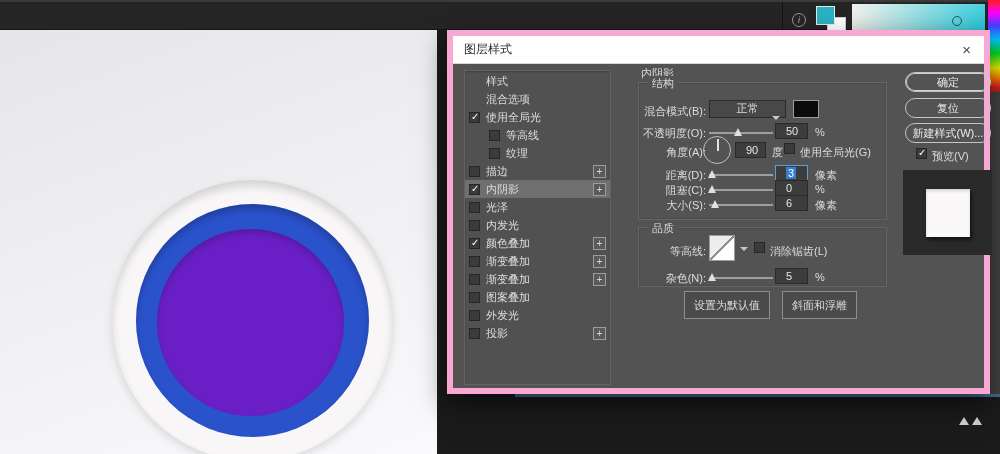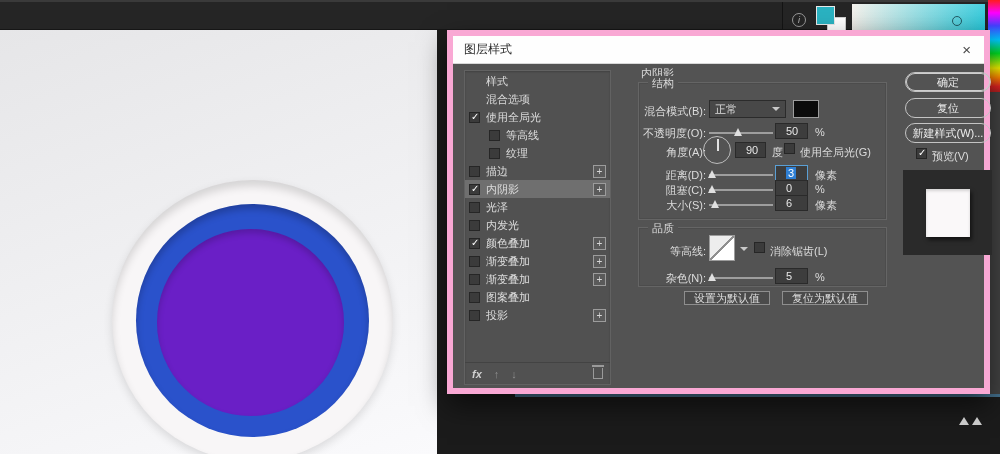--- a/index.html
+++ b/index.html
@@ -66,41 +66,41 @@
 
   
   .heading{position:absolute;left:188px;top:2px;}
   .fset{position:absolute;border:1px solid #656565;box-shadow:inset 0 0 0 1px rgba(0,0,0,.08);}
   .fset-legend{position:absolute;top:-7px;left:9px;background:#535353;padding:0 4px;}
   .fs-structure{left:185px;top:18px;width:249px;height:138px;padding-left:32px;}
   .fs-quality{left:185px;top:163px;width:249px;height:60px;}
   .rlabel{position:absolute;left:169px;width:84px;text-align:right;white-space:nowrap;}
   .unit{position:absolute;white-space:nowrap;}
   .dropdown{position:absolute;left:256px;top:36px;width:77px;height:18px;background:#484848;
-    border:1px solid #2b2b2b;display:flex;align-items:center;padding:0 5px;}
+    border:1px solid #2b2b2b;display:flex;align-items:center;padding:0 5px;flex-direction:column;}
   .dd-chevron{margin-left:auto;width:0;height:0;border-left:4px solid transparent;
     border-right:4px solid transparent;border-top:4px solid #c9c9c9;}
   .swatch-black{position:absolute;left:340px;top:36px;width:26px;height:18px;background:#0b0b0b;border:1px solid #9c9c9c;}
   .slider{position:absolute;left:256px;width:64px;height:16px;}
   .slider .track{position:absolute;left:0;right:0;top:8px;height:1.5px;background:#9e9e9e;}
   .slider .thumb{position:absolute;top:4px;width:0;height:0;border-left:4px solid transparent;
     border-right:4px solid transparent;border-bottom:8px solid #e0e0e0;}
   .vbox{position:absolute;left:322px;width:33px;height:16px;background:#3d3d3d;border:1px solid #2a2a2a;
     display:flex;align-items:center;padding:0 10px;color:#e6e6e6;}
   .vbox.focused{border-color:#5a9fd4;}
   .sel-text{color:#fff;padding:0 2px;}
   .dial{position:absolute;left:250px;top:72px;width:28px;height:28px;border:1px solid #bdbdbd;border-radius:50%;}
   .dial .needle{position:absolute;left:13px;top:2px;width:2px;height:12px;background:#e2e2e2;}
   .contour-thumb{position:absolute;left:256px;top:171px;width:26px;height:26px;border:1px solid #9c9c9c;
     background:linear-gradient(135deg,#ededed 0 47%,#8f8f8f 47% 53%,#ffffff 53%);}
   .contour-chevron{position:absolute;left:287px;top:183px;width:0;height:0;border-left:4px solid transparent;
     border-right:4px solid transparent;border-top:4px solid #c9c9c9;}
   .abs-cbx{position:absolute;width:11px;height:11px;background:#3b3b3b;border:1px solid #262626;}
   .abs-cbx.checked::after{content:"✓";position:absolute;left:1px;top:-2px;color:#fff;font-size:10px;}
-  .df-btn{position:absolute;top:227px;height:14px;background:#4b4b4b;border:1px solid #8e8e8e;
+  .df-btn{position:absolute;top:227px;height:28px;background:#4b4b4b;border:1px solid #8e8e8e;
     color:#dedede;font-size:11px;display:flex;align-items:center;padding:0 9px;white-space:nowrap;}
 
   
   .act-btn{position:absolute;left:452px;width:86px;height:20px;border:1px solid #c4c4c4;border-radius:11px;
     background:transparent;color:#ececec;font-size:11px;display:flex;align-items:center;justify-content:center;
     white-space:nowrap;}
   .act-btn.primary{box-shadow:inset 0 0 0 1px #cfcfcf;}
   .preview-box{position:absolute;left:450px;top:106px;width:89px;height:85px;background:#2a2a2a;
     display:flex;align-items:center;justify-content:center;}
   .preview-swatch{width:44px;height:48px;background:#faf8f9;
@@ -205,30 +205,29 @@
     <span class="row-label">渐变叠加</span>
     <span class="plus-btn">+</span>
   </div>
             <div class="srow-item">
     <span class="cbx"></span>
     <span class="row-label">图案叠加</span>
 
   </div>
             <div class="srow-item">
     <span class="cbx"></span>
+    <span class="row-label">外发光</span>
+
+  </div>
+            <div class="srow-item">
+    <span class="cbx"></span>
     <span class="row-label">投影</span>
     <span class="plus-btn">+</span>
   </div>
           </div>
-        <div class="list-footer">
-          <span class="fx-glyph">fx</span>
-          <span class="arrow-glyph">↑</span>
-          <span class="arrow-glyph">↓</span>
-          <span class="trash"></span>
-        </div>
       </div>
 
       <div class="heading">内阴影</div>
 
       <div class="fset fs-structure">
         <span class="fset-legend">结构</span>
       </div>
 
       <span class="rlabel" style="top:40px">混合模式(B):</span>
       <div class="dropdown">
@@ -292,21 +291,21 @@
 
       <span class="rlabel" style="top:207px">杂色(N):</span>
       <div class="slider" style="top:205px">
         <div class="track"></div>
         <div class="thumb" style="left: calc(4% - 4px);"></div>
       </div>
       <div class="vbox" style="top:204px">5</div>
       <span class="unit" style="left:362px;top:207px">%</span>
 
       <div class="df-btn" style="left:231px">设置为默认值</div>
-      <div class="df-btn" style="left:329px">复位为默认值</div>
+      <div class="df-btn" style="left:329px">斜面和浮雕</div>
 
       <div class="act-btn primary" style="top:8px">确定</div>
       <div class="act-btn" style="top:34px">复位</div>
       <div class="act-btn" style="top:59px">新建样式(W)...</div>
       <span class="abs-cbx checked" style="left:463px;top:84px"></span>
       <span class="unit" style="left:479px;top:85px">预览(V)</span>
       <div class="preview-box">
         <div class="preview-swatch"></div>
       </div>
 

